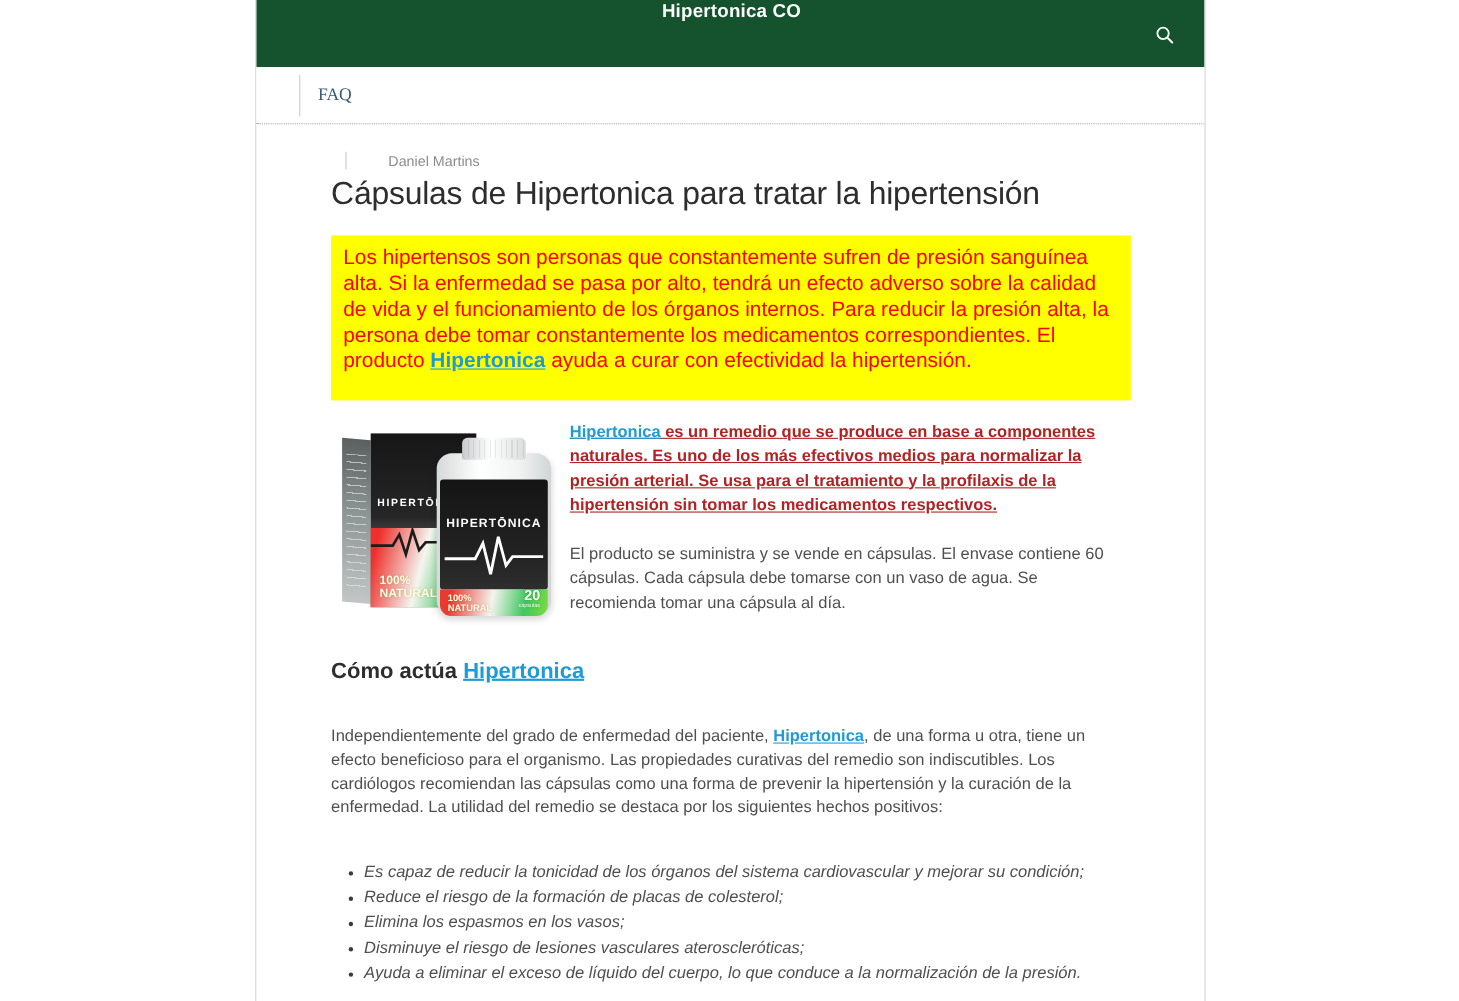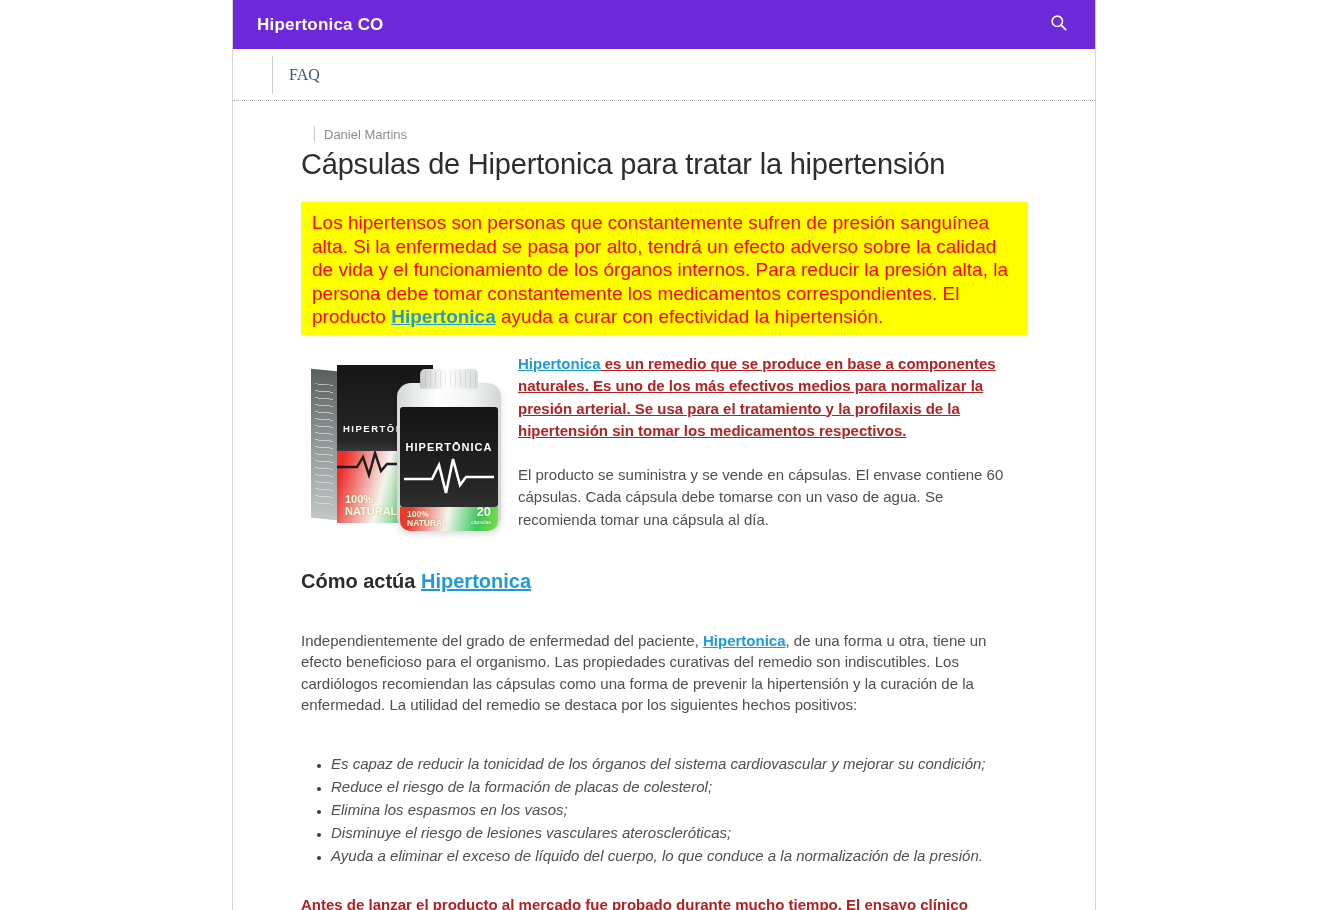--- a/index.html
+++ b/index.html
@@ -2,38 +2,38 @@
 <html><head>
 <meta charset="utf-8">
 <style>
   * { margin:0; padding:0; box-sizing:border-box; }
   html,body { width:1326px; height:910px; overflow:hidden; background:#ffffff;
               font-family:"Liberation Sans", sans-serif; }
   .content-col { position:absolute; left:232px; top:0; width:864px; height:910px;
                  border-left:1px solid #d4d4d4; border-right:1px solid #d4d4d4;
                  background:#ffffff; overflow:hidden; }
   
-  .topbar { height:49px; background:#6d28d9; display:flex; align-items:center;
-            padding:0 22px 0 24px; }
+  .topbar { height:61px; background:#14532d; display:flex; align-items:center;
+            padding:0 22px 0 24px;flex-direction:column; }
   .site-title { color:#ffffff; font-size:17px; font-weight:bold; letter-spacing:.2px; }
   .search-btn { margin-left:auto; width:28px; height:28px; display:flex; align-items:center;
                 justify-content:center; cursor:pointer; }
   
   .navbar { height:52px; display:flex; align-items:center; padding-left:23px;
             border-bottom:1px dotted #ababab; background:#ffffff;
             font-family:"Liberation Serif", serif; font-size:16px; }
   .nav-link { color:#3a5a78; cursor:pointer; }
   .nav-sep { width:1px; height:38px; background:#cccccc; margin:0 16px; }
   
   .article { padding:25px 0 0 68px; width:796px; }
-  .byline { margin-left:13px; display:flex; align-items:center; color:#8c8c8c; font-size:13px; }
+  .byline { margin-left:13px; display:flex; align-items:center; color:#8c8c8c; font-size:13px;gap:29px; }
   .byline-bar { width:1px; height:16px; background:#c9c9c9; margin-right:9px; }
   h1 { margin-top:6px; font-size:29px; font-weight:400; color:#2d2d2d; letter-spacing:-.2px; }
   .highlight { margin-top:21px; width:727px; background:#ffff00; color:#ff0000;
-               font-size:19px; line-height:23.5px; padding:9px 11px 6px; }
+               font-size:19px; line-height:23.5px; padding:9px 11px 23px; }
   a.link { color:#1e9bd7; font-weight:bold; text-decoration:underline; cursor:pointer; }
   .media { margin-top:18px; display:flex; }
   .figure { width:210px; height:182px; position:relative; flex-shrink:0; }
   .media-body { margin-left:7px; width:500px; }
   .lead { color:#b22222; font-weight:bold; font-size:15px; line-height:22.5px;text-decoration:underline; }
   .p-body { color:#4f4f4f; font-size:15px; line-height:22.5px; }
   .p1 { margin-top:21px; }
   h2 { margin-top:35px; font-size:20px; color:#2d2d2d; font-weight:bold; }
   .p2 { margin-top:37px; width:716px; line-height:21.6px; }
   ul.benefits { margin-top:36px; padding-left:30px; width:716px;font-style:italic; }

